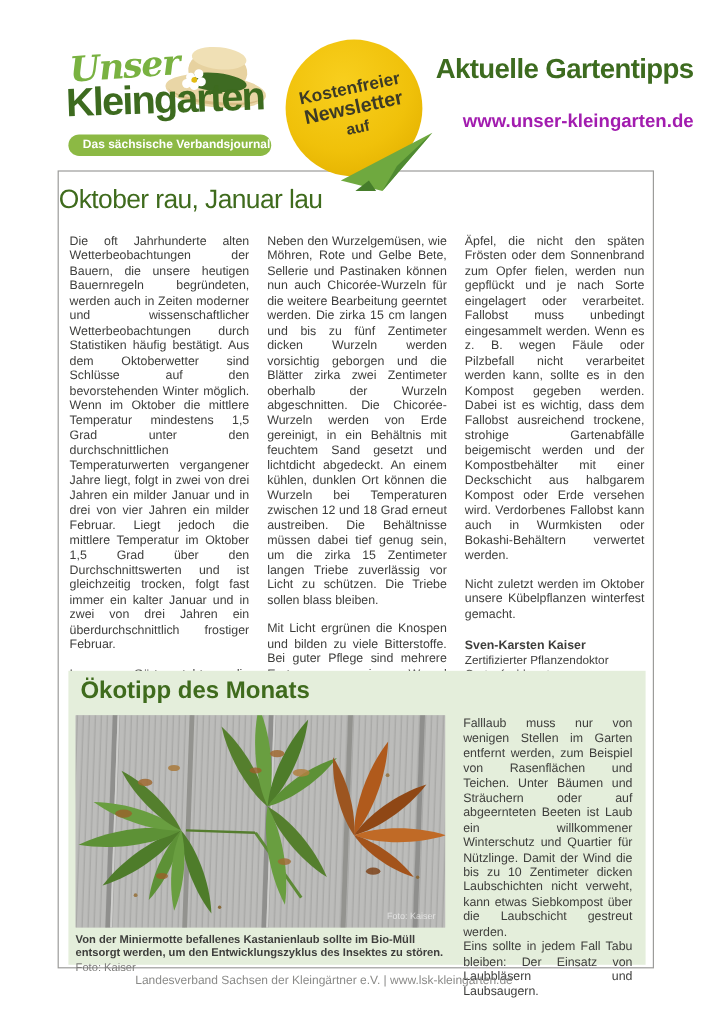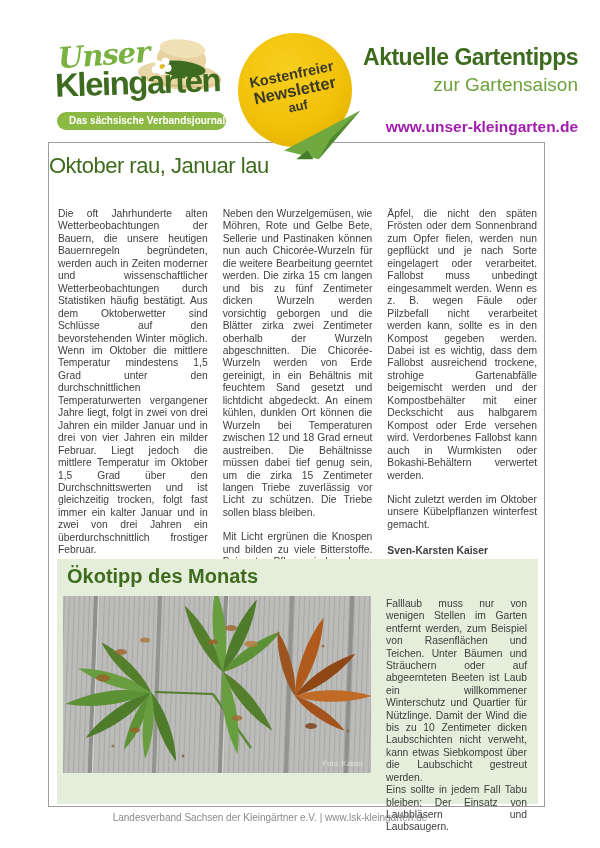--- a/index.html
+++ b/index.html
@@ -28,21 +28,21 @@
   .head-right .l2{font-size:19px;color:#6da23a;margin-top:3px;}
   .head-right .url{font-size:15.5px;font-weight:bold;color:#a21caf;margin-top:22px;}
 
   
   .content-box{position:absolute;left:48px;top:142px;width:497px;height:665px;
     border:1px solid #9c9c9a;background:#fff;box-sizing:border-box;}
   h1.article-title{margin:10px 0 0 0;text-align:left;font-size:22px;color:#3f6b1d;
     letter-spacing:-0.5px;font-weight:normal;}
   .cols{position:absolute;left:9px;top:53px;width:479px;display:flex;gap:15px;}
   .col{flex:1 1 0;}
-  .col p{margin:12px 0 12px 0;font-size:10.3px;line-height:12.45px;text-align:justify;color:#3d3d3b;}
+  .col p{margin:0 0 12px 0;font-size:10.3px;line-height:12.45px;text-align:justify;color:#3d3d3b;}
   .author{margin-top:13px;}
   .author .name{font-size:10.3px;font-weight:bold;line-height:13px;}
   .author .role{font-size:9.8px;line-height:12px;}
 
   
   .oekotipp{position:absolute;left:8px;top:416px;width:481px;height:245px;background:#e4eedb;}
   .oekotipp h2{margin:0;position:absolute;left:10px;top:6px;font-size:20px;color:#3f6b1d;font-weight:bold;}
   .photo{position:absolute;left:6px;top:37px;width:308px;height:177px;}
   .caption{position:absolute;left:6px;top:219px;width:314px;font-size:9.3px;line-height:11.4px;}
   .caption .cap-bold{font-weight:bold;color:#3e3e3c;}
@@ -90,21 +90,20 @@
       </div>
     </div>
     <svg class="plane" width="78" height="56" viewBox="0 0 90 62">
       <polygon points="0,50 88,4 40,60" fill="#6fa93f"></polygon>
       <polygon points="40,60 88,4 54,36" fill="#4f8a31"></polygon>
       <polygon points="14,60 34,60 27,50" fill="#467d2b"></polygon>
     </svg>
 
     <div class="head-right">
       <div class="l1">Aktuelle Gartentipps</div>
-      <div class="l2">zur Gartensaison</div>
       <div class="url">www.unser-kleingarten.de</div>
     </div>
   </header>
 
   <main class="content-box">
     <h1 class="article-title">Oktober rau, Januar lau</h1>
 
     <div class="cols">
       <div class="col">
         <p>Die oft Jahrhunderte alten Wetterbeobachtungen der Bauern, die unsere heutigen Bauernregeln begründeten, werden auch in Zeiten moderner und wissenschaftlicher Wetterbeobachtungen durch Statistiken häufig bestätigt. Aus dem Oktoberwetter sind Schlüsse auf den bevorstehenden Winter möglich. Wenn im Oktober die mittlere Temperatur mindestens 1,5 Grad unter den durchschnittlichen Temperaturwerten vergangener Jahre liegt, folgt in zwei von drei Jahren ein milder Januar und in drei von vier Jahren ein milder Februar. Liegt jedoch die mittlere Temperatur im Oktober 1,5 Grad über den Durchschnittswerten und ist gleichzeitig trocken, folgt fast immer ein kalter Januar und in zwei von drei Jahren ein überdurchschnittlich frostiger Februar.</p>
@@ -187,20 +186,24 @@
           <ellipse cx="16" cy="30" rx="6" ry="3" fill="#7a3c10" opacity="0.8"></ellipse>
         </g>
 
         <circle cx="50" cy="150" r="1.6" fill="#9a7a4a"></circle>
         <circle cx="120" cy="160" r="1.4" fill="#8a6a3a"></circle>
         <circle cx="260" cy="50" r="1.6" fill="#9a7a4a"></circle>
         <circle cx="285" cy="135" r="1.4" fill="#8a6a3a"></circle>
         <text x="300" y="170" text-anchor="end" font-size="7.5" fill="#ffffff" opacity="0.6">Foto: Kaiser</text>
       </svg>
 
+      <div class="caption">
+        <span class="cap-bold">Von der Miniermotte befallenes Kastanienlaub sollte im Bio-Müll entsorgt werden, um den Entwicklungszyklus des Insektes zu stören.</span>
+        <span class="cap-credit">Foto: Kaiser</span>
+      </div>
 
       <div class="tip-text">
         <p>Falllaub muss nur von wenigen Stellen im Garten entfernt werden, zum Beispiel von Rasenflächen und Teichen. Unter Bäumen und Sträuchern oder auf abgeernteten Beeten ist Laub ein willkommener Winterschutz und Quartier für Nützlinge. Damit der Wind die bis zu 10 Zentimeter dicken Laubschichten nicht verweht, kann etwas Siebkompost über die Laubschicht gestreut werden.</p>
         <p class="tabu">Eins sollte in jedem Fall Tabu bleiben: Der Einsatz von Laubbläsern und Laubsaugern.</p>
       </div>
     </section>
   </main>
 
   <footer class="page-footer">Landesverband Sachsen der Kleingärtner e.V. | www.lsk-kleingarten.de</footer>
 

